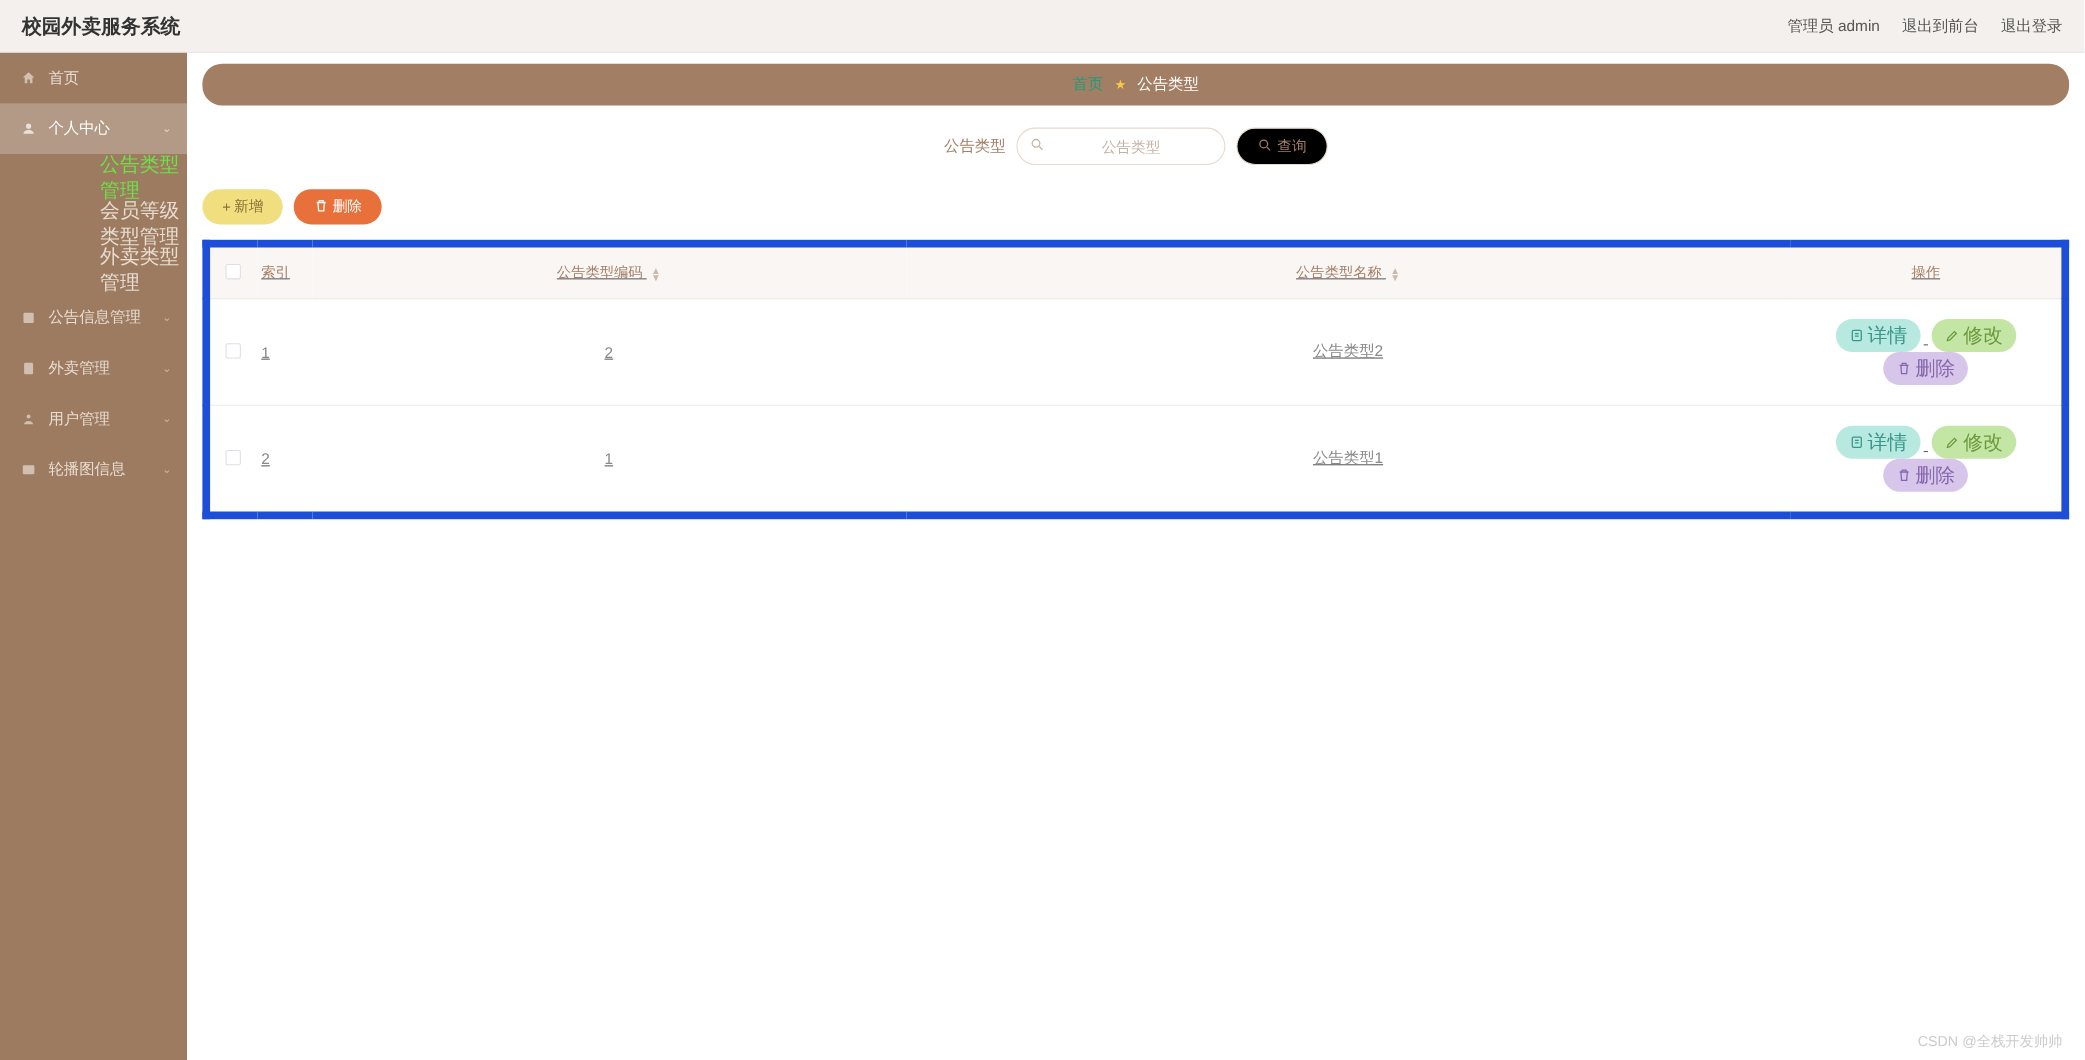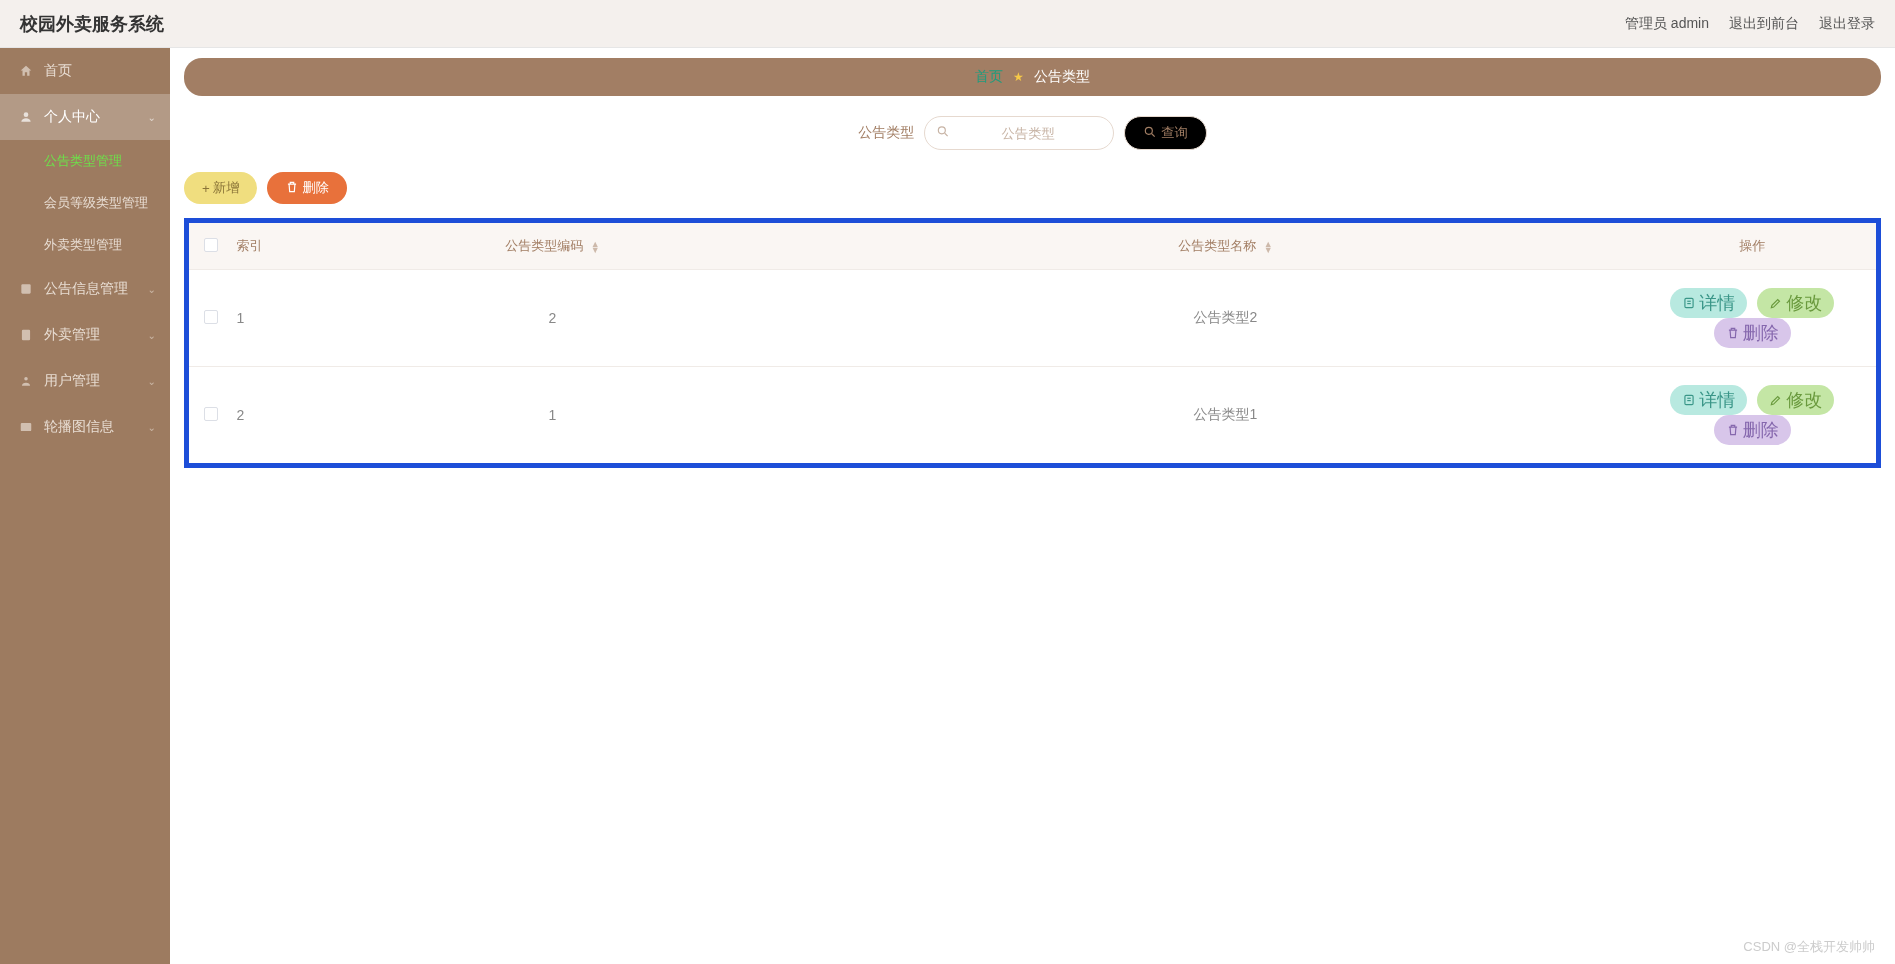--- a/index.html
+++ b/index.html
@@ -7,38 +7,38 @@
     .header { height: 48px; background: #f4f0ed; display: flex; align-items: center; justify-content: space-between; padding: 0 20px; border-bottom: 1px solid #e6e6e6; }
     .header-title { font-size: 18px; font-weight: bold; color: #333; }
     .header-right { display: flex; gap: 20px; color: #555; }
     .header-link { cursor: pointer; }
     .container { display: flex; height: calc(100vh - 48px); }
     .sidebar { width: 170px; background: #9d7b60; overflow-y: auto; flex-shrink: 0; }
     .menu-item { height: 46px; display: flex; align-items: center; padding: 0 18px; color: #e8ddd3; cursor: pointer; position: relative; }
     .menu-item.active-bg { background: #b39a86; color: #fff; }
     .menu-item .icon { width: 16px; margin-right: 10px; opacity: 0.7; display: inline-flex; align-items: center; justify-content: center; }
     .menu-item .arrow { position: absolute; right: 14px; font-size: 10px; opacity: 0.6; }
-    .submenu-item { height: 42px; display: flex; align-items: center; padding-left: 44px; color: #e8ddd3; cursor: pointer; font-size: 13px; }
+    .submenu-item { height: 42px; display: flex; align-items: center; padding-left: 44px; color: #e8ddd3; cursor: pointer; font-size: 18px; margin-left: 47px; }
     .submenu-item.active { color: #6ee04a; }
     .main { flex: 1; padding: 10px 14px; overflow: auto; }
     .breadcrumb { background: #a27e64; color: #fff; border-radius: 18px; height: 38px; display: flex; align-items: center; justify-content: center; gap: 10px; margin-bottom: 20px; }
     .breadcrumb-home { color: #1e9c7e; font-weight: 500; cursor: pointer; }
     .breadcrumb-star { color: #f7c948; font-size: 12px; }
     .breadcrumb-cur { color: #fff; }
     .search-row { display: flex; align-items: center; justify-content: center; gap: 10px; margin-bottom: 22px; }
     .search-label { color: #a27e64; }
     .search-input-wrap { position: relative; width: 190px; }
     .search-input { width: 100%; height: 34px; border: 1px solid #e6d9cf; border-radius: 17px; padding: 0 14px 0 32px; color: #a27e64; outline: none; text-align: center; }
     .search-input::placeholder { color: #c7b3a4; }
     .search-icon-in { position: absolute; left: 12px; top: 50%; transform: translateY(-50%); color: #c7b3a4; }
     .query-btn { height: 34px; padding: 0 18px; border: 1px solid #e6d9cf; border-radius: 17px; background: #000000; color: #a27e64; cursor: pointer; display: inline-flex; align-items: center; gap: 4px; }
     .action-buttons { display: flex; gap: 10px; margin-bottom: 14px; }
     .btn-add { height: 32px; padding: 0 18px; border: none; border-radius: 16px; background: #f0de7f; color: #8a7438; cursor: pointer; display: inline-flex; align-items: center; gap: 3px; }
     .btn-delete-top { height: 32px; padding: 0 18px; border: none; border-radius: 16px; background: #e8713b; color: #fff; cursor: pointer; display: inline-flex; align-items: center; gap: 3px; }
-    .table { width: 100%; border-collapse: collapse; border: 5px solid #1d4ed8; }
+    .table { width: 100%; border-collapse: collapse; border: 7px solid #1d4ed8; text-decoration: underline; }
     .table th { background: #faf6f3; color: #a27e64; font-weight: normal; padding: 14px 10px; text-align: center; border-bottom: 1px solid #f0ebe7; font-size: 13px; }
     .table td { padding: 18px 10px; text-align: center; border-bottom: 1px solid #f0ebe7; color: #888; }
     .col-check { width: 46px; }
     .col-index { width: 50px; text-align: left !important; padding-left: 4px !important; }
     .col-code { width: 540px; }
     .col-action { width: 250px; }
     .checkbox { width: 14px; height: 14px; border: 1px solid #dcdfe6; border-radius: 2px; display: inline-block; cursor: pointer; background: #fff; }
     .sort-caret { font-size: 9px; opacity: 0.5; margin-left: 4px; display: inline-flex; flex-direction: column; line-height: 6px; vertical-align: middle; }
     .row-btn { height: 30px; padding: 0 12px; border: none; border-radius: 15px; cursor: pointer; margin: 0 3px; display: inline-flex; align-items: center; gap: 3px; font-size: 18px; }
     .btn-detail { background: #b8e9e0; color: #3a9688; }

